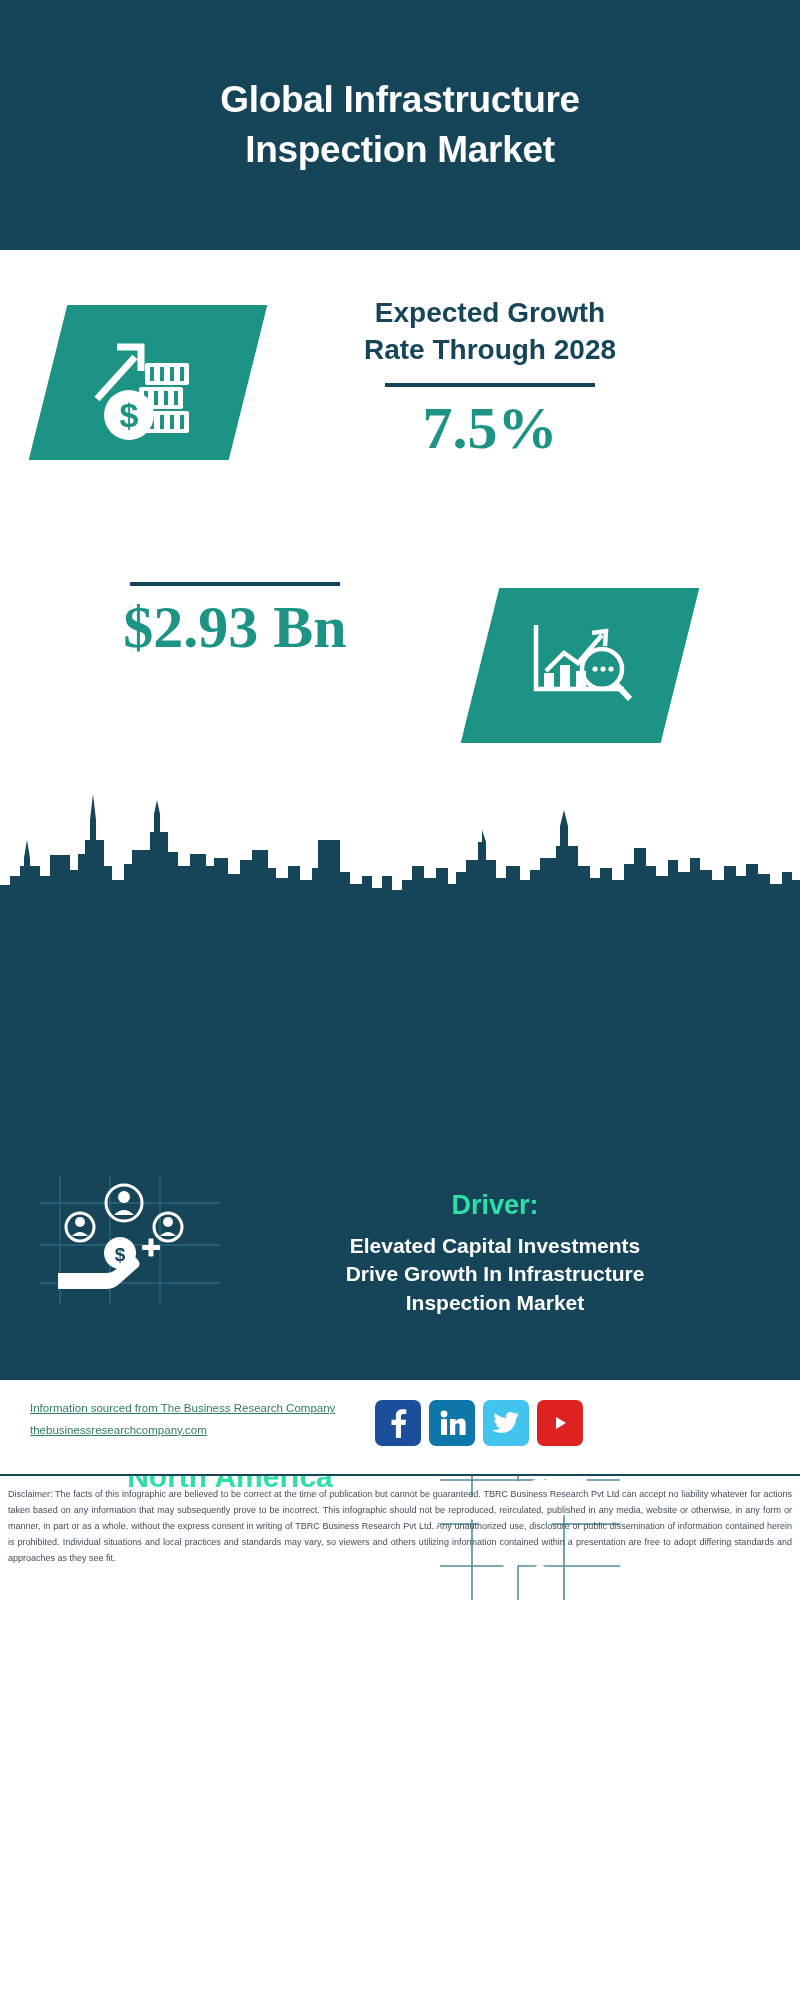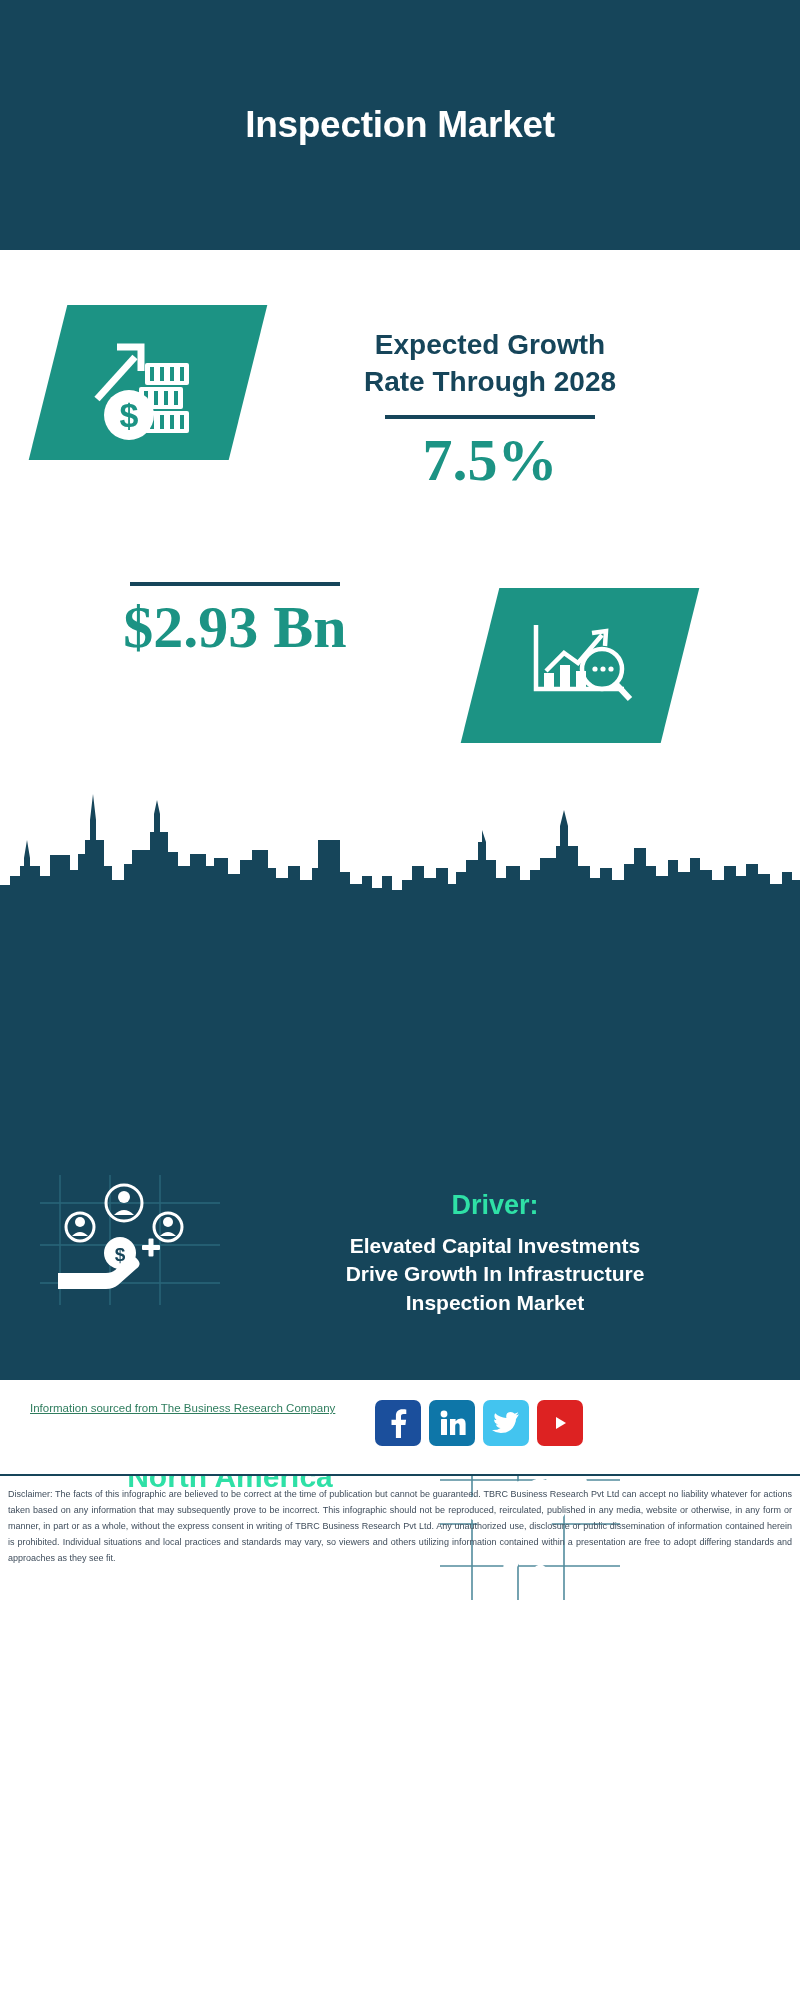--- a/index.html
+++ b/index.html
@@ -24,21 +24,21 @@
 
   
   .stat1{position:absolute;left:0;top:250px;width:800px;height:300px;}
   .para-left{
     position:absolute;left:48px;top:55px;width:200px;height:155px;
     background:#1c9384;
     transform:skewX(-14deg);
   }
   .para-left .ico{transform:skewX(14deg);width:100%;height:100%;
     display:flex;align-items:center;justify-content:center;}
-  .stat1-text{position:absolute;left:290px;top:45px;width:400px;text-align:center;margin-top:32px;}
+  .stat1-text{position:absolute;left:290px;top:45px;width:400px;text-align:center;}
   .stat-label{
     color:#16455a;font-size:28px;font-weight:bold;line-height:1.32;
   }
   .rule-dark{width:210px;height:4px;background:#16455a;margin:14px auto 0 auto;}
   .stat-value{
     color:#1c9384;font-size:60px;font-weight:bold;margin-top:8px;line-height:1.1;font-family:Liberation Serif, serif;
   }
 
   
   .stat2{position:absolute;left:0;top:550px;width:800px;height:230px;}
@@ -89,20 +89,21 @@
     color:#3f4d5c;font-size:9px;line-height:1.78;text-align:justify;
   }
 </style>
 </head>
 <body>
 
 <div class="page">
 
   <div class="header">
     <div class="header-title">
+      <div>Global Infrastructure</div>
       <div>Inspection Market</div>
     </div>
   </div>
 
   <div class="stat1">
     <div class="para-left">
       <div class="ico">
         <svg width="130" height="120" viewBox="0 0 130 120">
           <path d="M14 76 L52 34" stroke="#fff" stroke-width="7" fill="none"></path>
           <path d="M34 24 L58 24 L58 48" stroke="#fff" stroke-width="7" fill="none" stroke-linejoin="miter"></path>
@@ -258,20 +259,21 @@
           <circle cx="154" cy="82" r="3"></circle>
           <circle cx="138" cy="96" r="3"></circle>
         </g>
       </svg>
     </div>
   </div>
 
   <div class="srcband" style="top:1382px;height:92px;"></div>
   <div class="src-text" style="top:1398px;">
     <div>Information sourced from The Business Research Company</div>
+    <div>thebusinessresearchcompany.com</div>
   </div>
 
   <div class="socials" style="top:1400px;">
     <div class="sq sq-fb">
       <svg width="26" height="30" viewBox="0 0 26 30">
           <path fill="#fff" d="M16 30 V17 h4.4 l0.7 -5.2 H16 V8.6 c0 -1.5 0.4 -2.5 2.6 -2.5 H21.3 V1.5
         C20.8 1.4 19.2 1.2 17.4 1.2 c-3.9 0 -6.5 2.3 -6.5 6.6 v3.9 H6.5 V17 h4.4 V30 z"></path>
         </svg>
     </div>
     <div class="sq sq-li">

